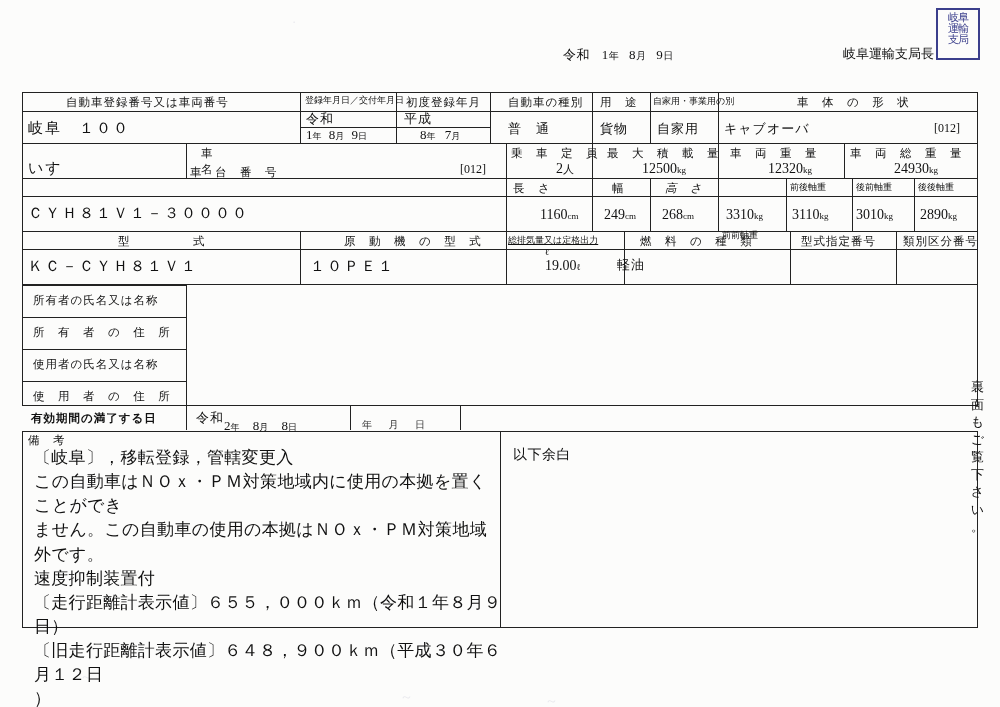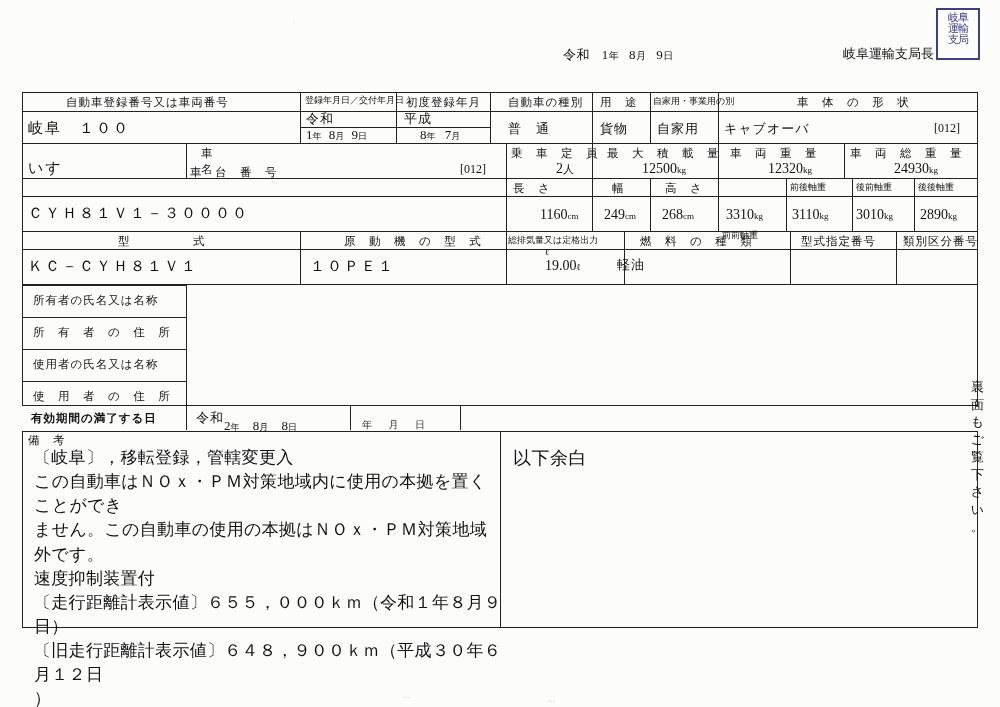--- a/index.html
+++ b/index.html
@@ -104,21 +104,21 @@
   .remarks-text {
     left: 34px; top: 446px;
     width: 470px;
     font-size: 17px;
     line-height: 1.42;
     letter-spacing: 0.3px;
     white-space: pre-wrap;
   }
   .remarks-right {
     left: 513px; top: 446px;
-    font-size: 18px;
+    font-size: 14px;
     letter-spacing: 0.5px;
   }
 
   .side-note {
     left: 967px; top: 378px;
     width: 22px;
     font-size: 13px;
     line-height: 1.35;
     letter-spacing: 1px;
     text-align: center;
@@ -259,21 +259,21 @@
   <div class="cell" style="left:768px; top:161px; font-size:14px;">
     <span>12320</span><span class="unit">kg</span>
   </div>
   <div class="cell" style="left:894px; top:161px; font-size:14px;">
     <span>24930</span><span class="unit">kg</span>
   </div>
 
   <div class="cell lbl-c" style="left:190px; top:166px;">車　台　番　号</div>
   <div class="cell lbl-c" style="left:513px; top:182px;">長　さ</div>
   <div class="cell lbl-c" style="left:612px; top:182px;">幅</div>
-  <div class="cell lbl-c" style="left:665px; top:182px;">高　さ</div>
+  <div class="cell lbl-c" style="left:665px; top:182px;font-style:italic;">高　さ</div>
   <div class="cell tiny" style="left:722px; top:183px;margin-top:48px;">前前軸重</div>
   <div class="cell tiny" style="left:790px; top:183px;">前後軸重</div>
   <div class="cell tiny" style="left:856px; top:183px;">後前軸重</div>
   <div class="cell tiny" style="left:918px; top:183px;">後後軸重</div>
 
   <div class="cell val-b" style="left:28px; top:205px;">ＣＹＨ８１Ｖ１－３００００</div>
   <div class="cell" style="left:540px; top:207px; font-size:14px;">
     <span>1160</span><span class="unit">cm</span>
   </div>
   <div class="cell" style="left:604px; top:207px; font-size:14px;">
@@ -290,21 +290,21 @@
   </div>
   <div class="cell" style="left:856px; top:207px; font-size:14px;">
     <span>3010</span><span class="unit">kg</span>
   </div>
   <div class="cell" style="left:920px; top:207px; font-size:14px;">
     <span>2890</span><span class="unit">kg</span>
   </div>
 
   <div class="cell lbl-c" style="left:118px; top:235px;">型　　　　　式</div>
   <div class="cell lbl-c" style="left:344px; top:235px;">原　動　機　の　型　式</div>
-  <div class="cell tiny" style="left:508px; top:236px;">総排気量又は定格出力</div>
+  <div class="cell tiny" style="left:508px; top:236px;text-decoration:underline;">総排気量又は定格出力</div>
   <div class="cell lbl-c" style="left:640px; top:235px;">燃　料　の　種　類</div>
   <div class="cell lbl-c" style="left:801px; top:235px;">型式指定番号</div>
   <div class="cell lbl-c" style="left:903px; top:235px;">類別区分番号</div>
 
   <div class="cell val-b" style="left:28px; top:258px;">ＫＣ－ＣＹＨ８１Ｖ１</div>
   <div class="cell val-b" style="left:310px; top:258px;">１０ＰＥ１</div>
   <div class="cell" style="left:545px; top:258px; font-size:14px;">
     <span>19.00</span><span class="unit">ℓ</span>
   </div>
   <div class="cell" style="left:545px; top:248px; font-size:9px;">ℓ</div>

